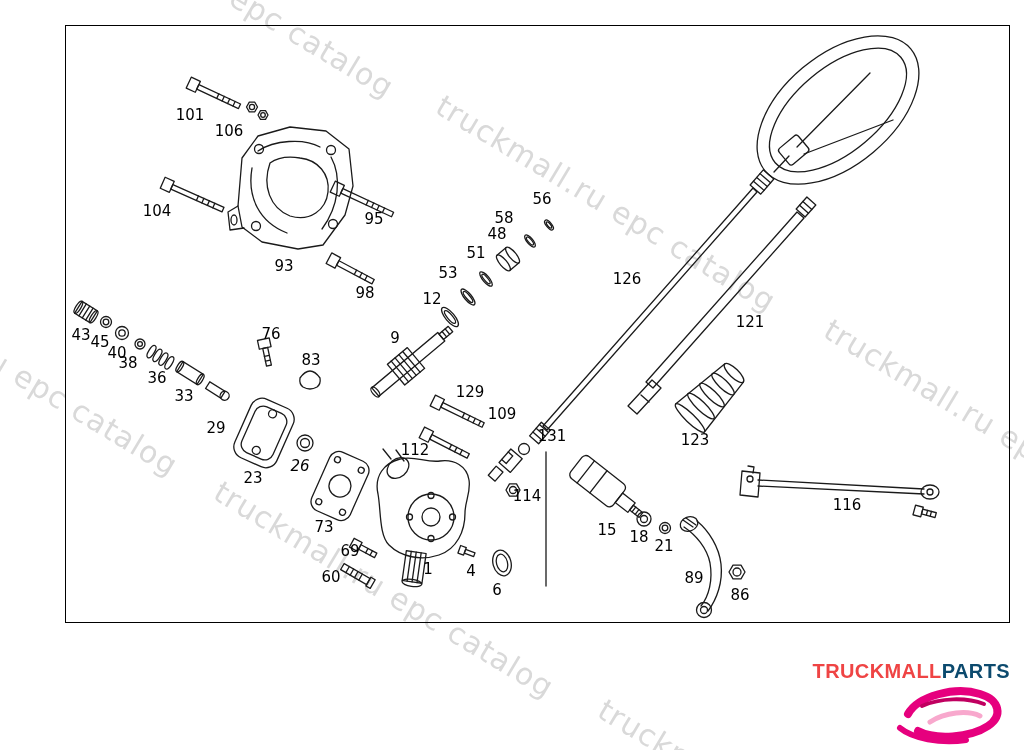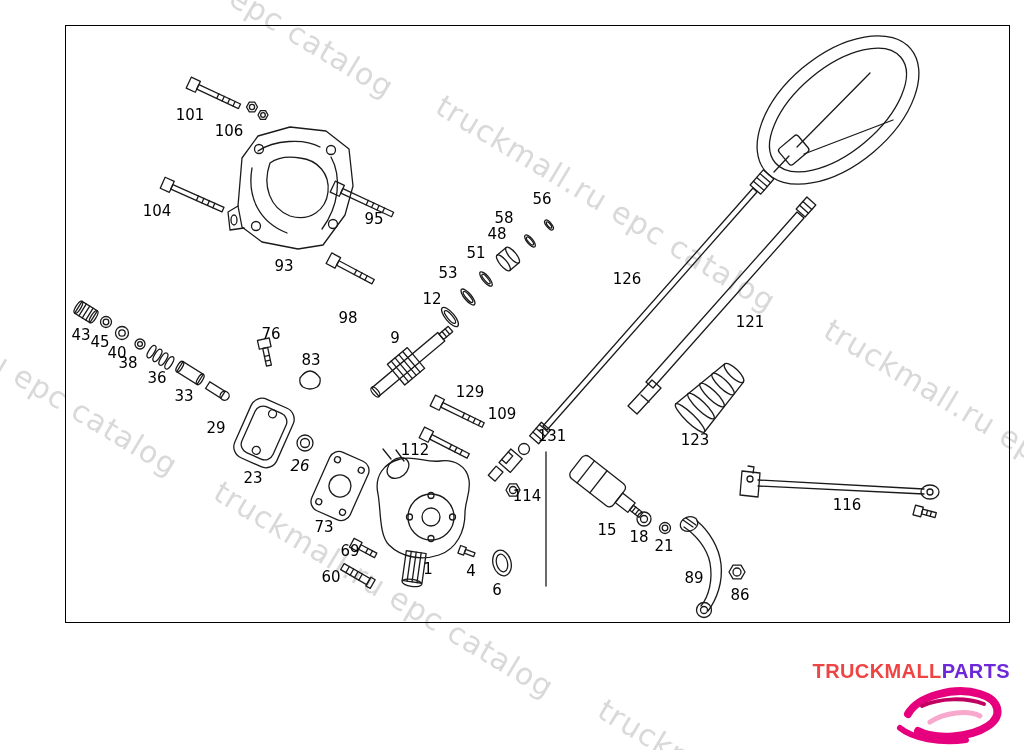--- a/index.html
+++ b/index.html
@@ -345,21 +345,21 @@
       </g>
     </g>
   </svg>
 
   <div id="labels-layer">
       <div class="part-label" style="left: 190px; top: 115px;">101</div>
       <div class="part-label" style="left: 229px; top: 131px;">106</div>
       <div class="part-label" style="left: 157px; top: 211px;">104</div>
       <div class="part-label" style="left: 374px; top: 219px;">95</div>
       <div class="part-label" style="left: 284px; top: 266px;">93</div>
-      <div class="part-label" style="left: 348px; top: 293px; margin-top: 25px;">98</div>
+      <div class="part-label" style="left: 365px; top: 293px;">98</div>
       <div class="part-label" style="left: 81px; top: 335px;">43</div>
       <div class="part-label" style="left: 100px; top: 342px;">45</div>
       <div class="part-label" style="left: 117px; top: 353px;">40</div>
       <div class="part-label" style="left: 128px; top: 363px;">38</div>
       <div class="part-label" style="left: 157px; top: 378px;">36</div>
       <div class="part-label" style="left: 184px; top: 396px;">33</div>
       <div class="part-label" style="left: 216px; top: 428px; text-align: right;">29</div>
       <div class="part-label" style="left: 271px; top: 334px;">76</div>
       <div class="part-label" style="left: 311px; top: 360px;">83</div>
       <div class="part-label" style="left: 253px; top: 478px;">23</div>
@@ -387,16 +387,16 @@
       <div class="part-label" style="left: 695px; top: 440px;">123</div>
       <div class="part-label" style="left: 607px; top: 530px;">15</div>
       <div class="part-label" style="left: 639px; top: 537px;">18</div>
       <div class="part-label" style="left: 664px; top: 546px;">21</div>
       <div class="part-label" style="left: 686px; top: 578px; margin-left: 8px;">89</div>
       <div class="part-label" style="left: 740px; top: 595px;">86</div>
       <div class="part-label" style="left: 847px; top: 505px;">116</div>
     </div>
 
   <div id="logo">
-    <span id="logo-brand" style="color: #ef4444;">TRUCKMALL</span><span id="logo-suffix" style="color: #6d28d9; margin-top: 36px;">PARTS</span>
+    <span id="logo-brand" style="color: #ef4444;">TRUCKMALL</span><span id="logo-suffix" style="color: #0c4a6e; margin-top: 36px;">PARTS</span>
   </div>
 
 </div>
 
 </body></html>

